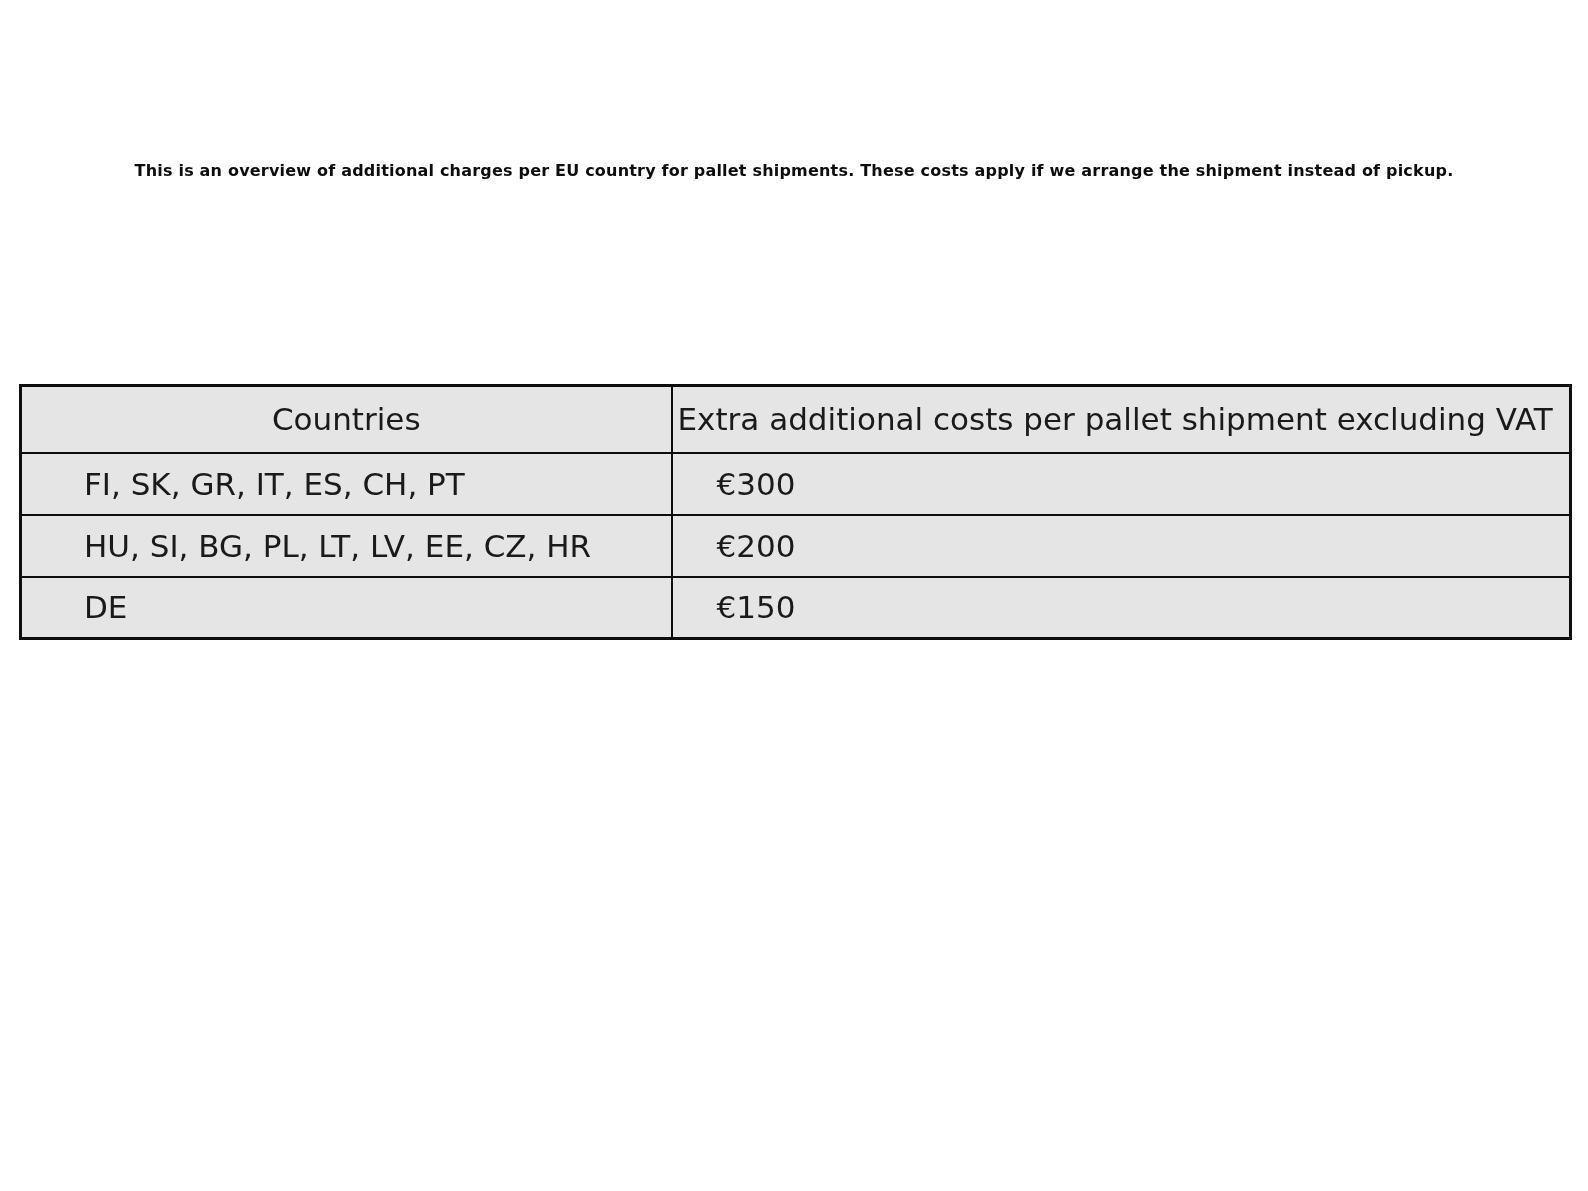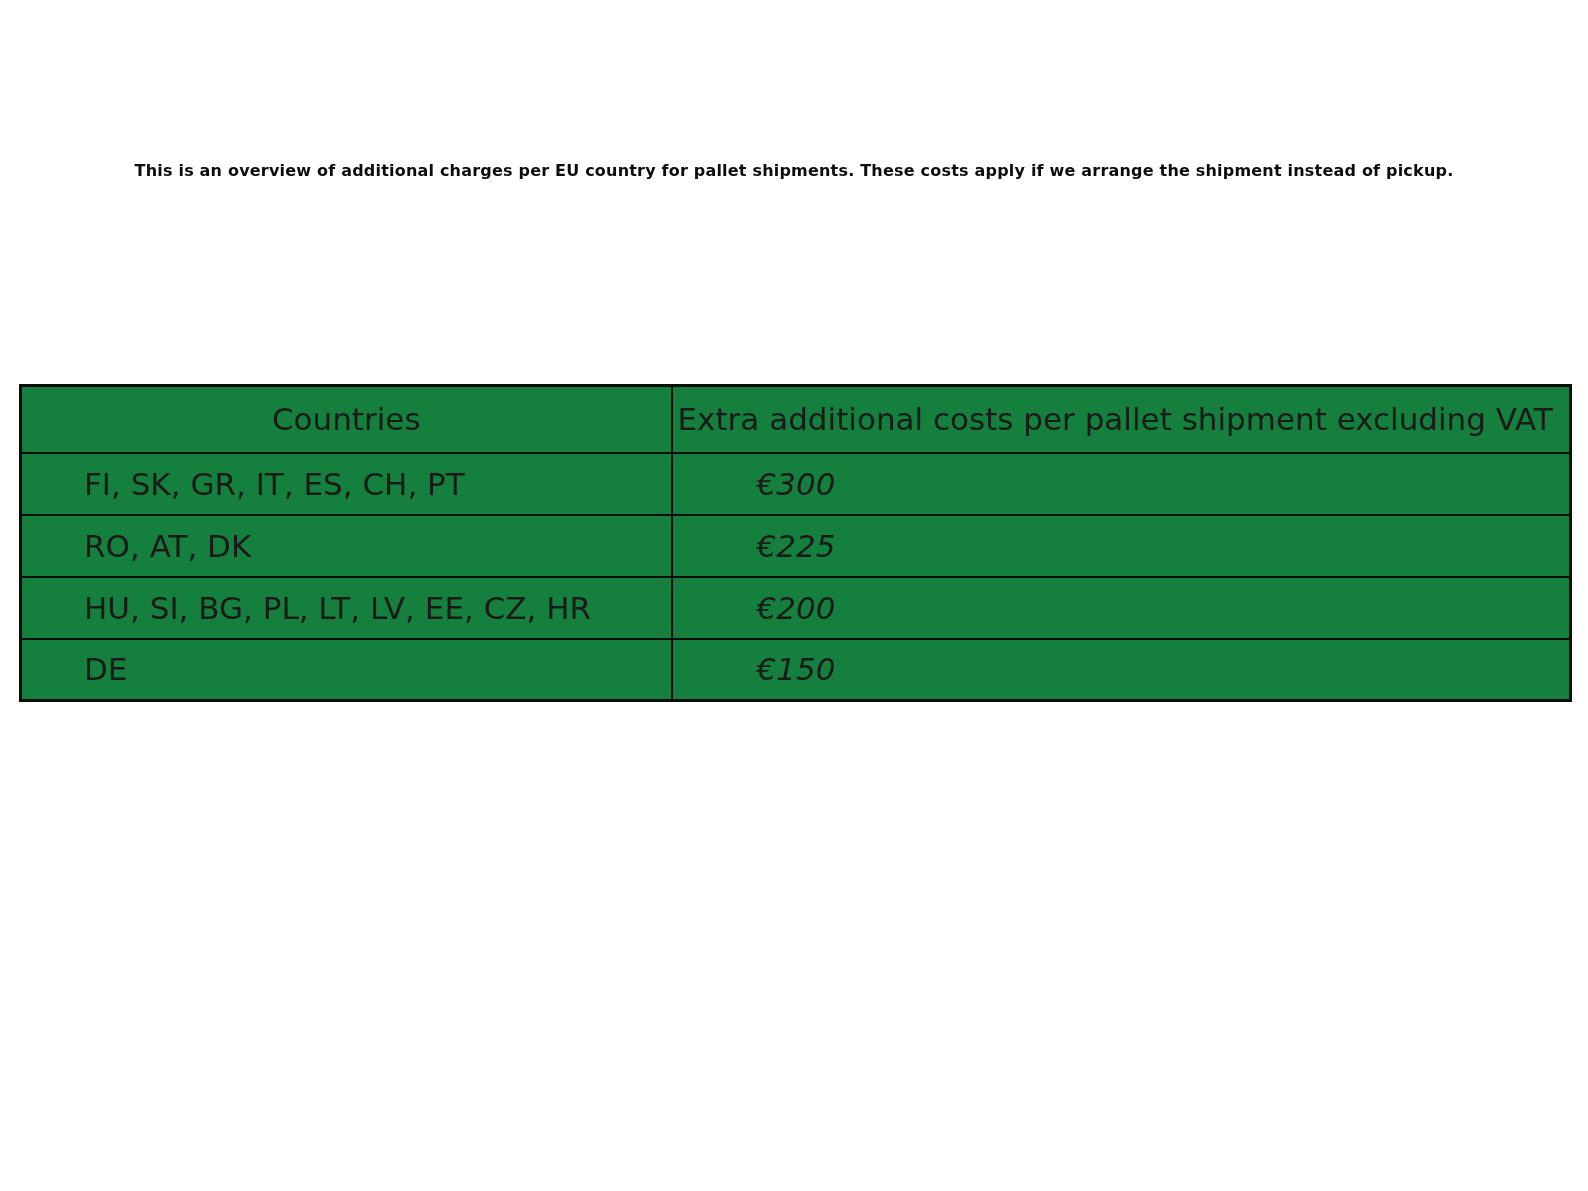--- a/index.html
+++ b/index.html
@@ -30,30 +30,30 @@
   }
   .charges-table col.col-countries { width: 651px; }
   .charges-table col.col-cost      { width: 899px; }
   .charges-table th, .charges-table td {
     border: 2px solid #0d0d0d;
     font-size: 31px;
     font-weight: normal;
     vertical-align: middle;
     white-space: nowrap;
     overflow: hidden;
-    background: #15803d;
+    background: #e5e5e5;
     color: #1a1a1a;
   }
   .charges-table { border: 3px solid #0d0d0d; }
   .charges-table thead th { height: 67px; }
   .charges-table tbody td { height: 62px; }
   .charges-table th.hdr-countries { text-align: center; }
   .charges-table th.hdr-cost { text-align: left; padding-left: 5px; }
   .charges-table td.c1 { text-align: left; padding-left: 62px; }
-  .charges-table td.c2 { text-align: left; padding-left: 84px; font-style: italic; }
+  .charges-table td.c2 { text-align: left; padding-left: 44px; }
 </style>
 </head>
 <body>
 
 <div class="intro">This is an overview of additional charges per EU country for pallet shipments. These costs apply if we arrange the shipment instead of pickup.</div>
 
 <table class="charges-table">
   <colgroup>
     <col class="col-countries">
     <col class="col-cost">
@@ -65,24 +65,20 @@
     </tr>
   </thead>
   <tbody>
 
       <tr>
         <td class="c1">FI, SK, GR, IT, ES, CH, PT</td>
         <td class="c2">€300</td>
       </tr>
 
 
-      <tr>
-        <td class="c1">RO, AT, DK</td>
-        <td class="c2">€225</td>
-      </tr>
 
       <tr>
         <td class="c1">HU, SI, BG, PL, LT, LV, EE, CZ, HR</td>
         <td class="c2">€200</td>
       </tr>
 
       <tr>
         <td class="c1">DE</td>
         <td class="c2">€150</td>
       </tr>

